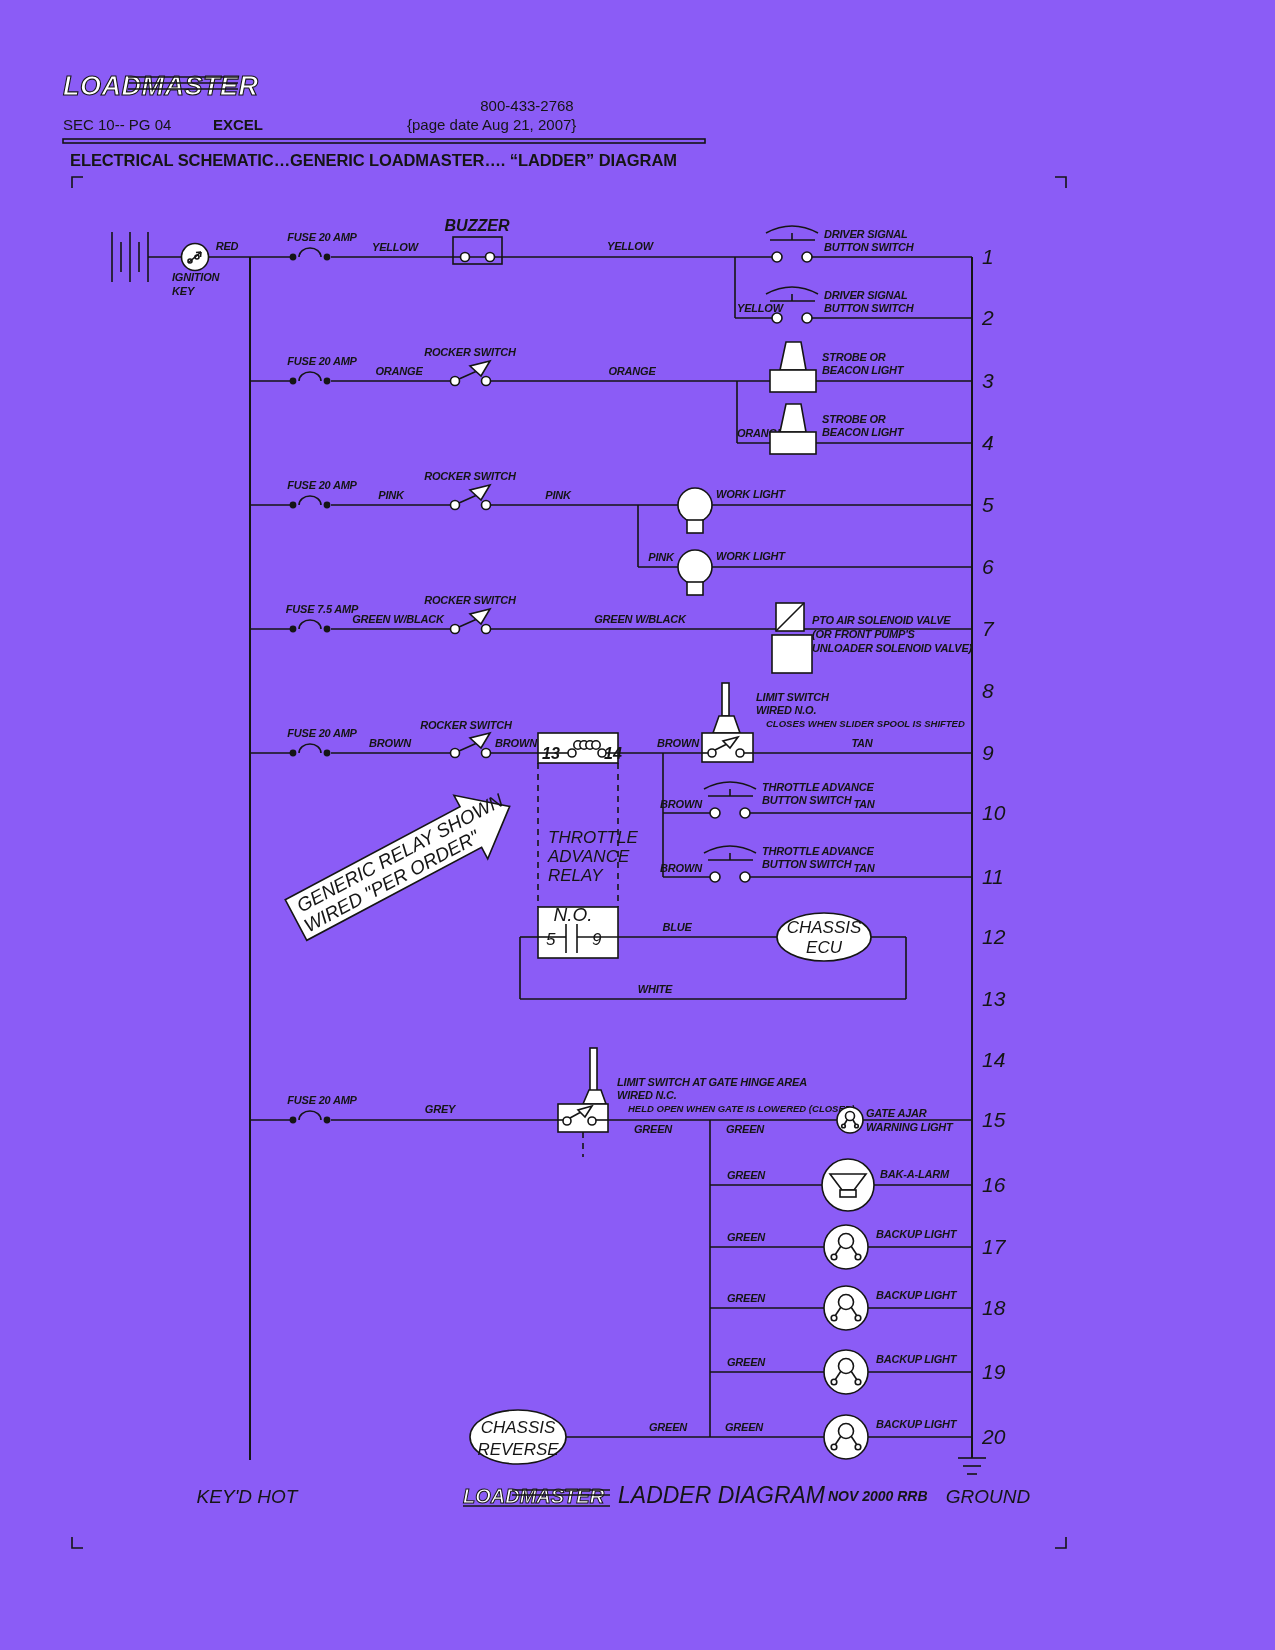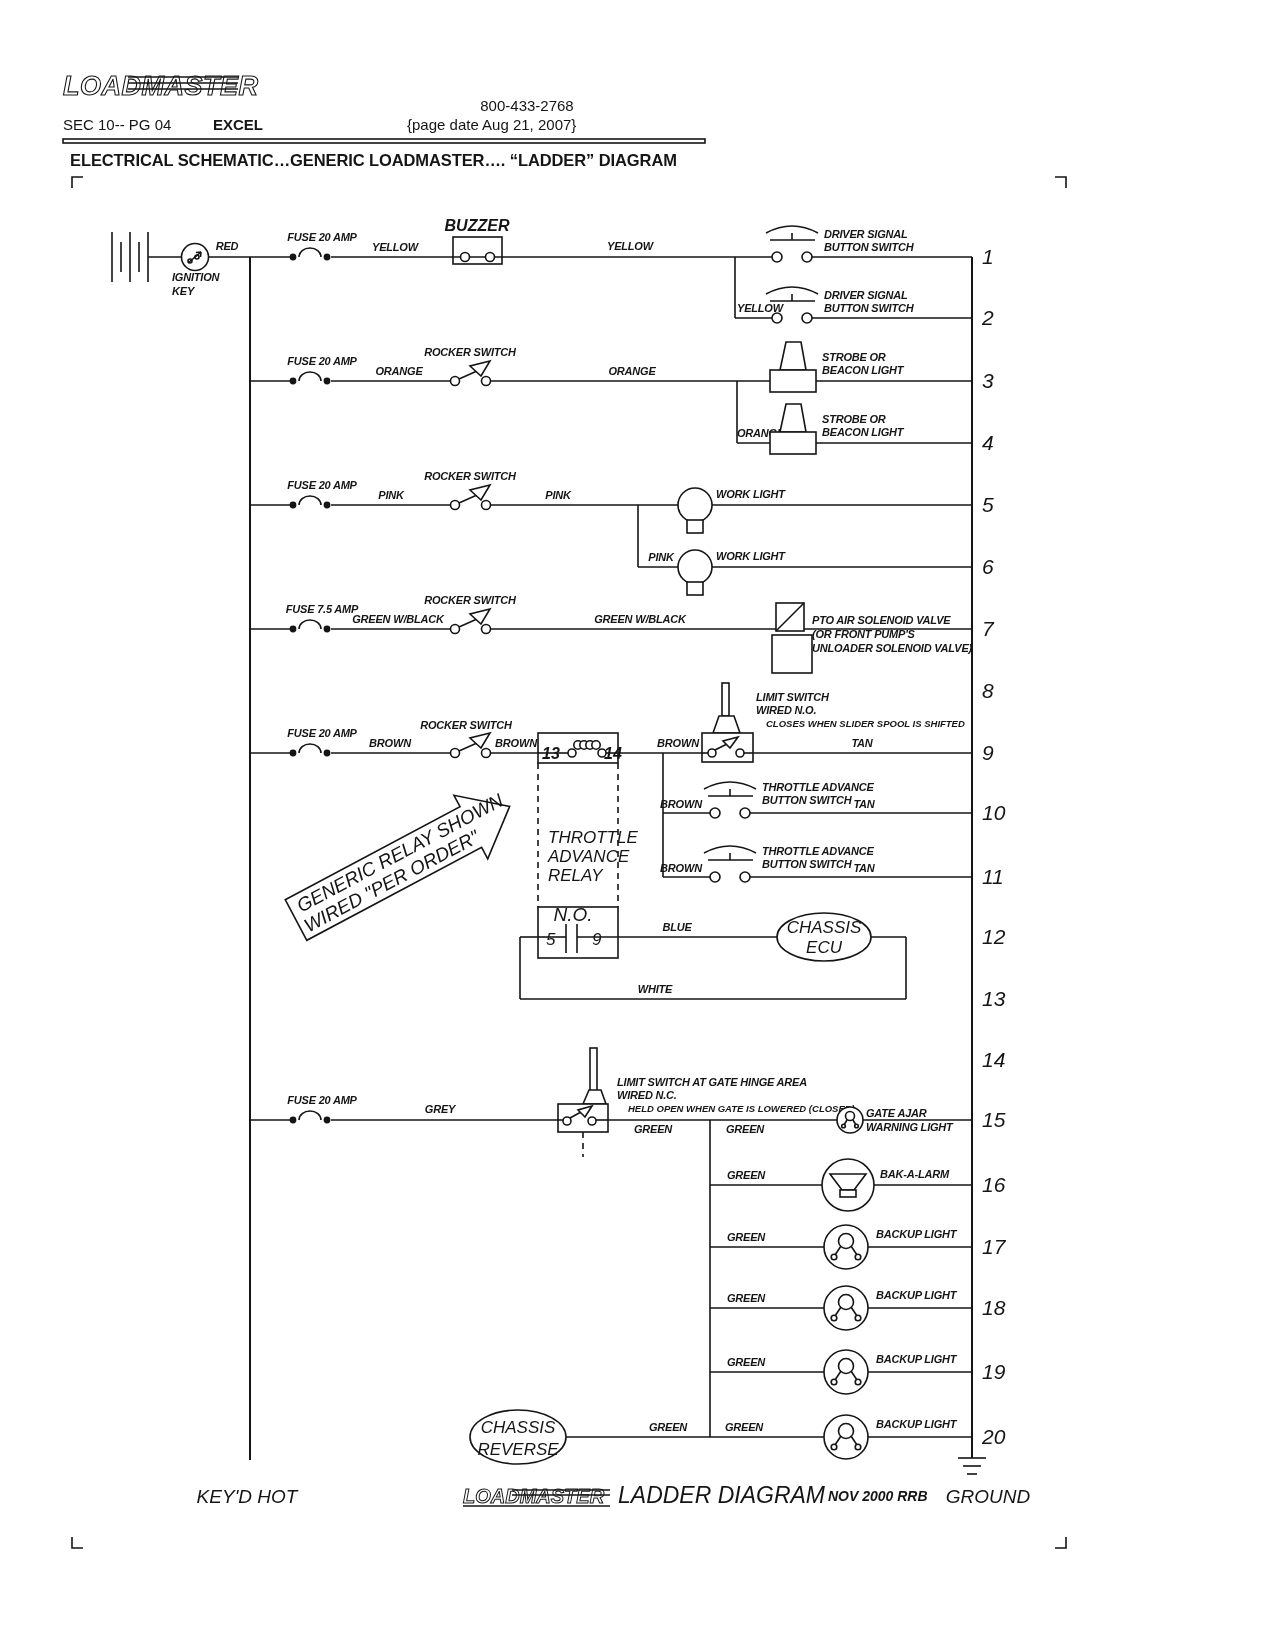--- a/index.html
+++ b/index.html
@@ -1,16 +1,16 @@
 <!DOCTYPE html>
 <html><head>
 <meta charset="utf-8">
 <style>
   html,body{margin:0;padding:0;background:#e8e8e8;}
-  .page{position:relative;width:1275px;height:1650px;background:#ffffff;margin:0 auto;
+  .page{position:relative;width:1275px;height:1650px;background:#8b5cf6;margin:0 auto;
         font-family:"Liberation Sans", sans-serif;}
   svg{position:absolute;left:0;top:0;}
   svg line, svg path, svg rect, svg circle, svg polygon, svg polyline, svg ellipse{
       stroke:#151515;stroke-width:1.6;fill:none;}
   .rail{stroke-width:2;}
   .thin{stroke-width:1.3;}
   .f{fill:#fff;}
   .dot{fill:#151515;stroke:none;}
   .dash{stroke-dasharray:6 5;}
   svg text{fill:#151515;stroke:none;font-family:"Liberation Sans", sans-serif;}

